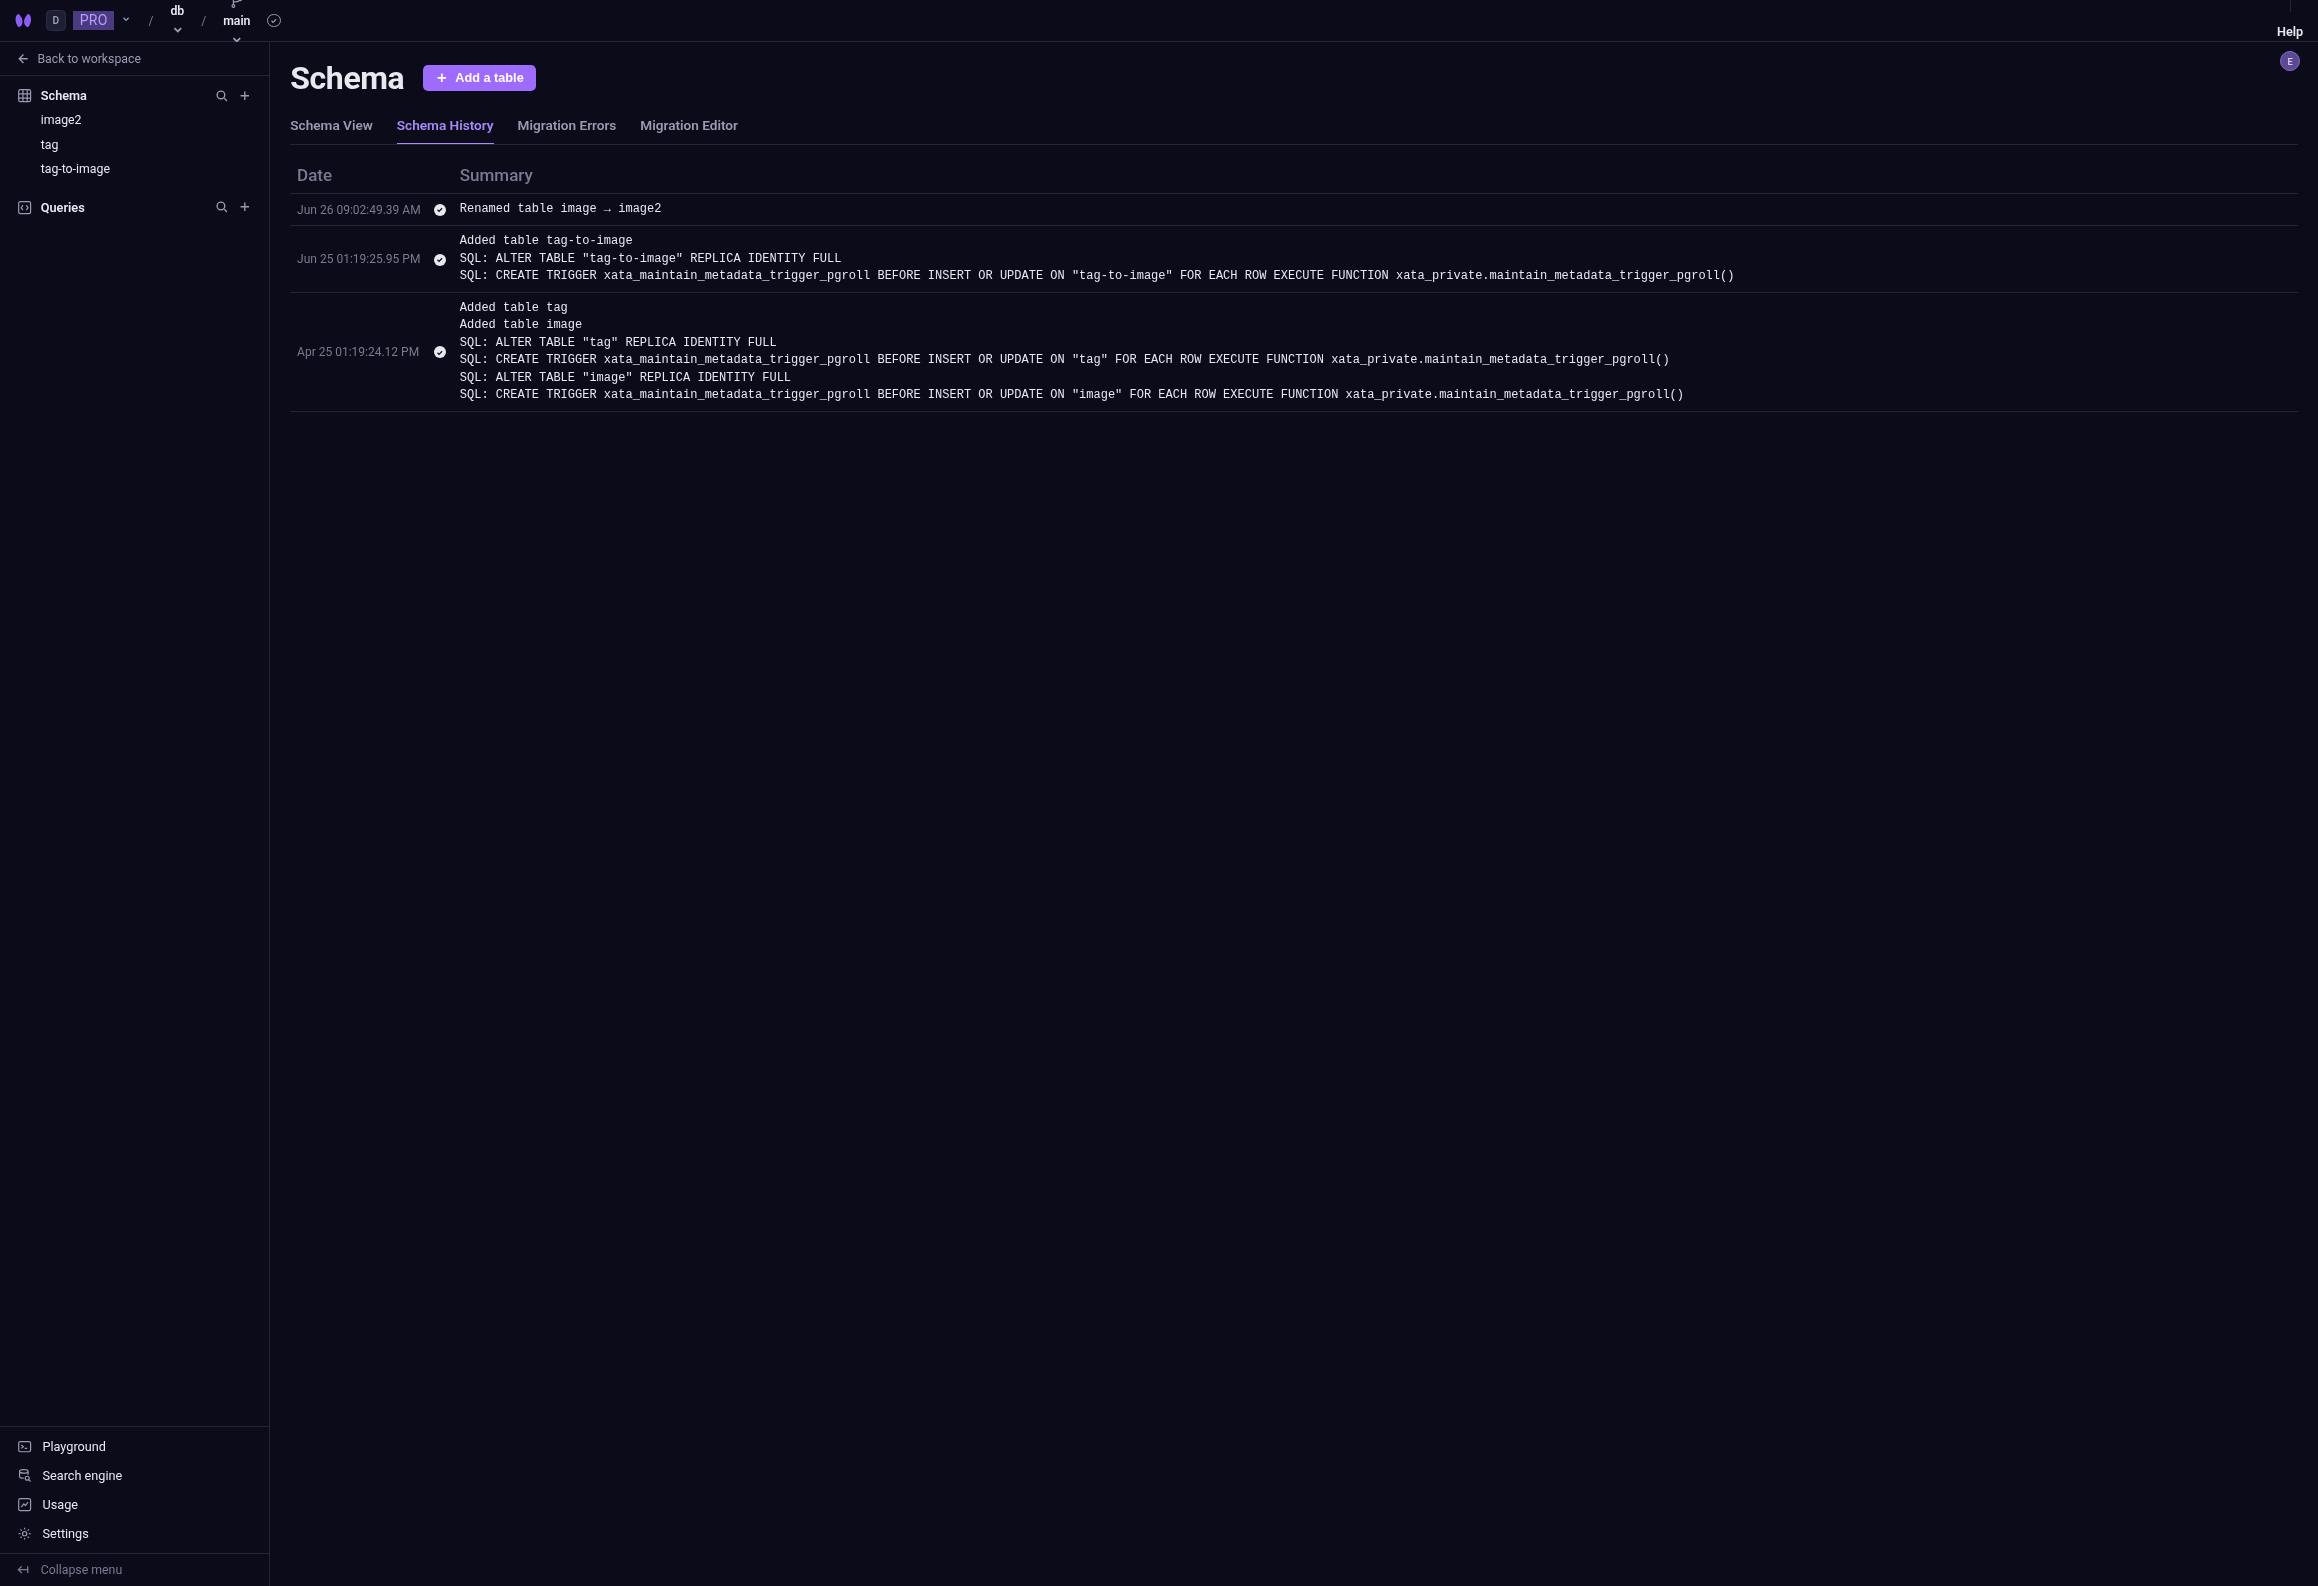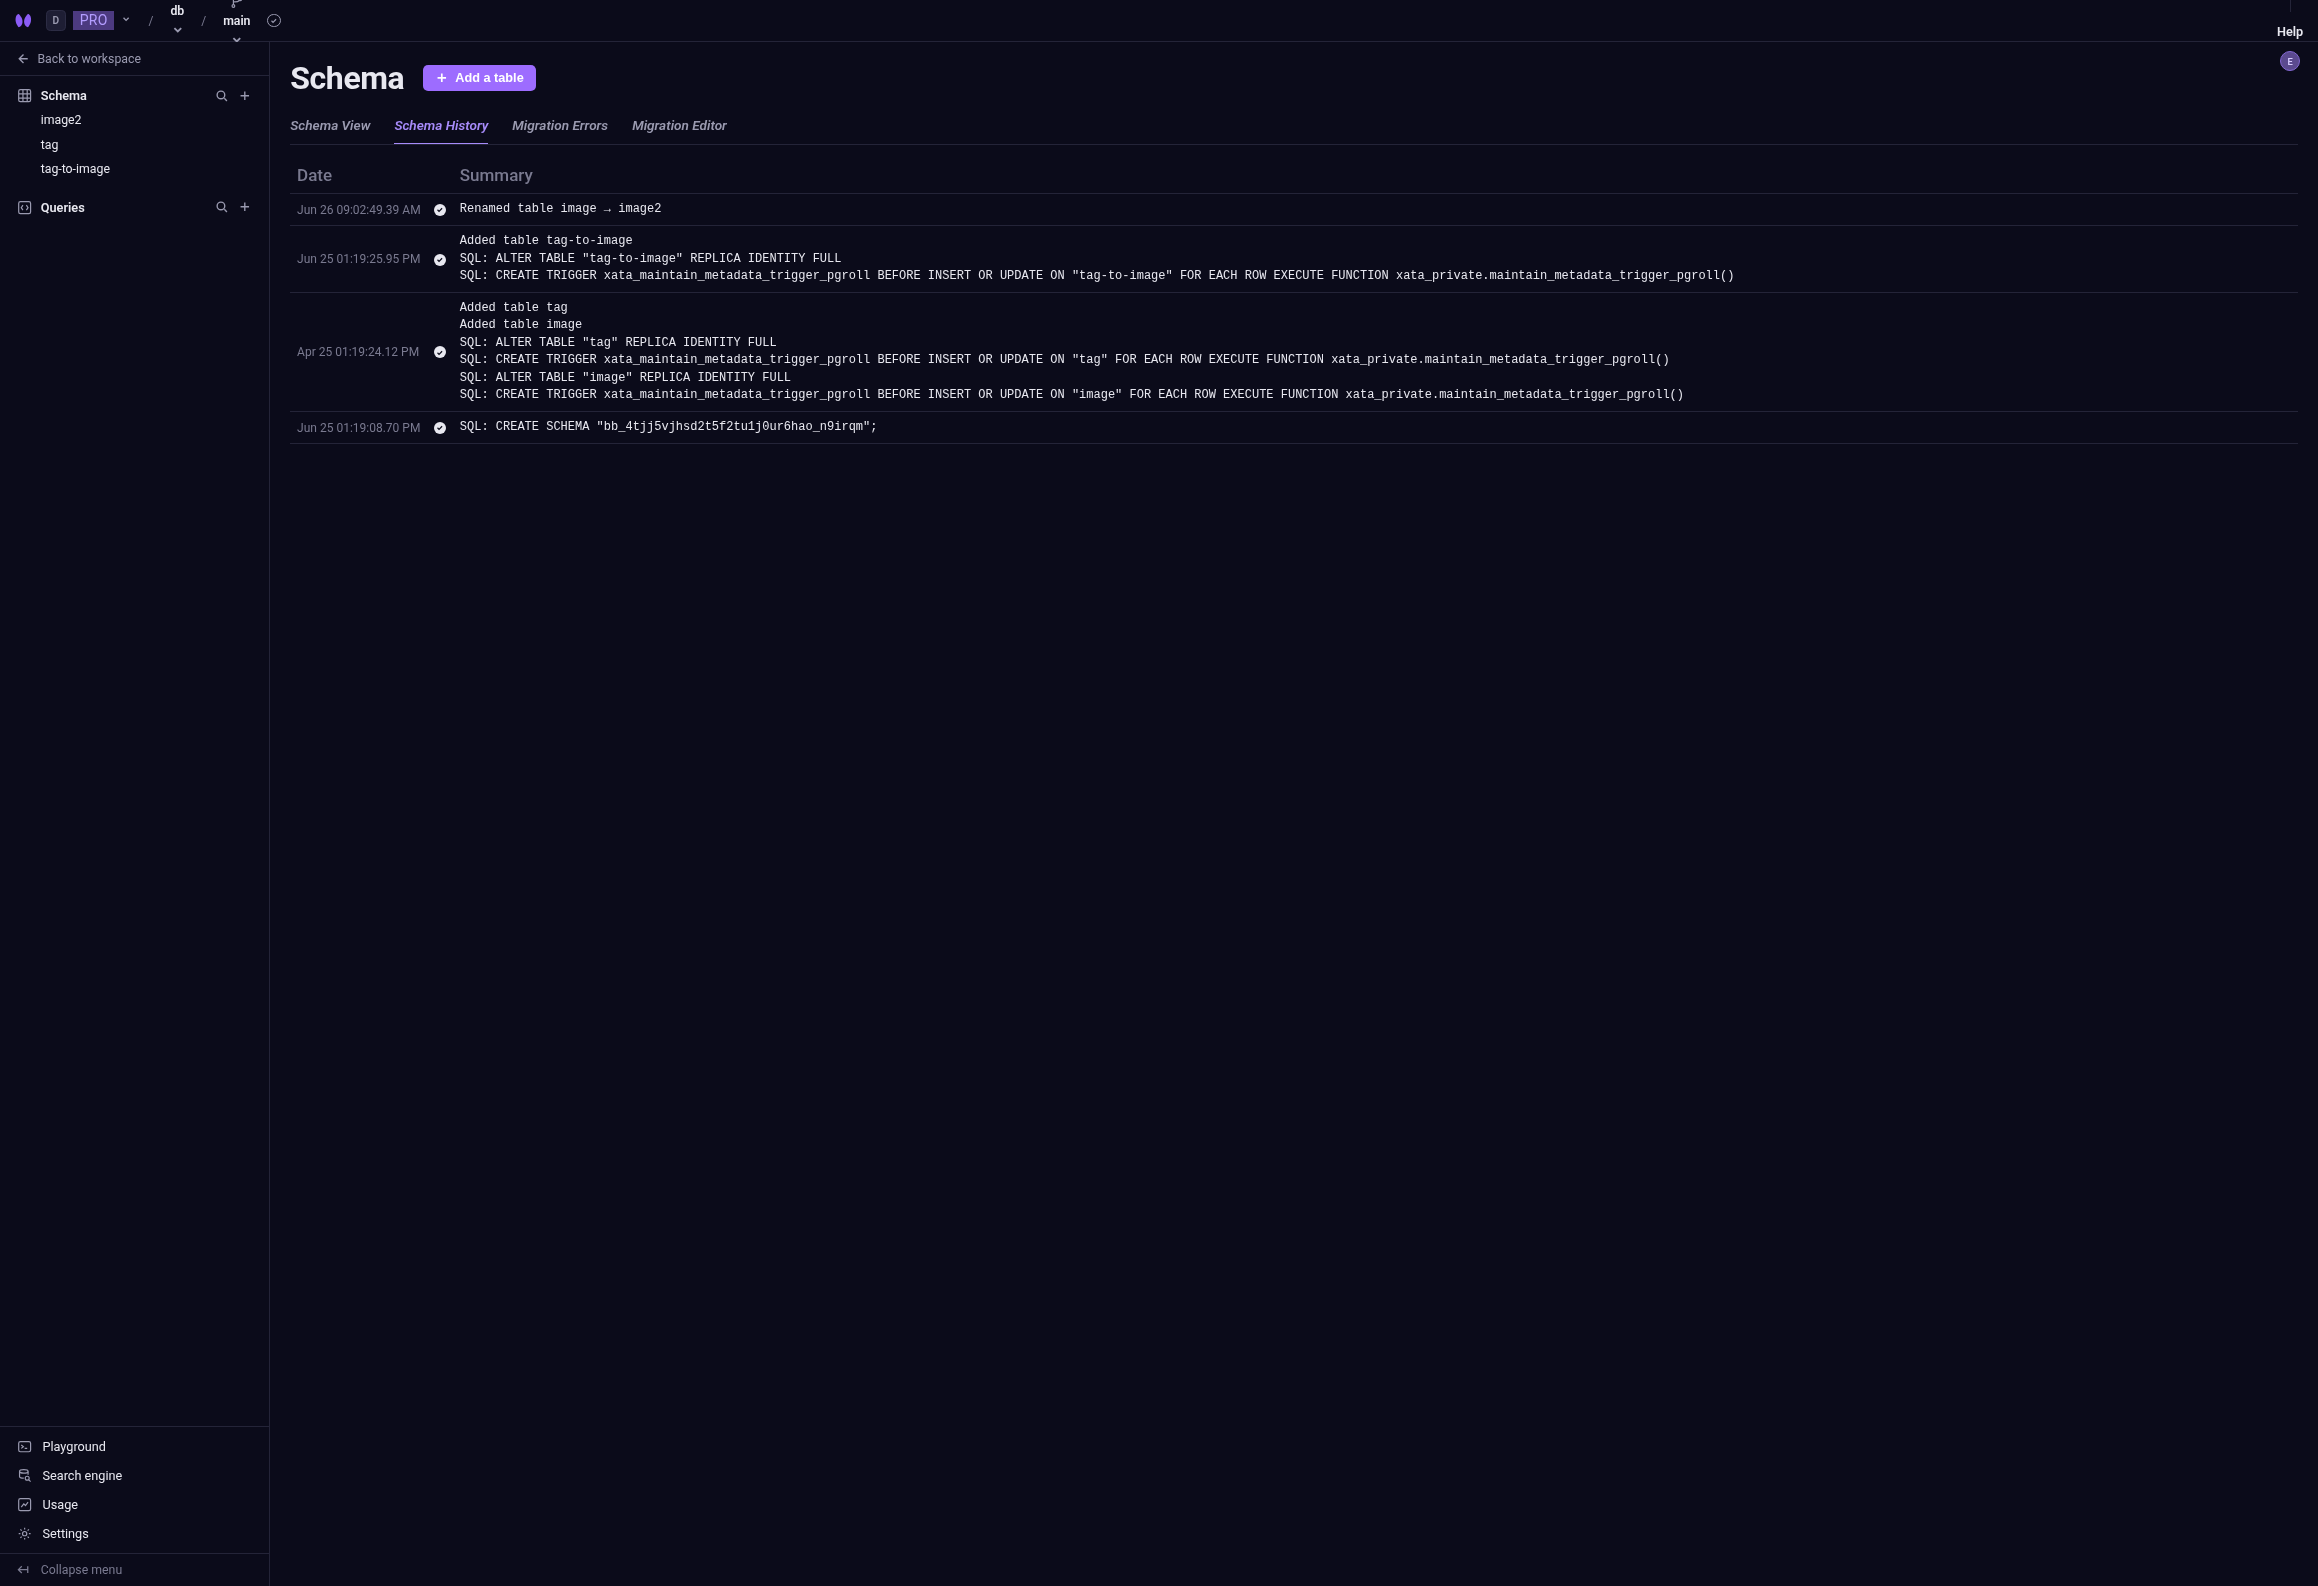--- a/index.html
+++ b/index.html
@@ -167,21 +167,20 @@
     border: none;
     border-radius: 5.1px;
     cursor: pointer;
   }
   .add-btn svg { width: 13.6px; height: 13.6px; }
   .tabs {
     display: flex; gap: 24px;
     border-bottom: 0.8px solid var(--border);
     font-size: 13.6px;
     font-weight: 600;
-    font-style: italic;
   }
   .tab {
     padding: 5.1px 0 10.2px 0;
     color: var(--text-muted);
     cursor: pointer;
     position: relative;
   }
   .tab.active {
     color: var(--purple-light);
   }
@@ -440,26 +439,17 @@
                   <path d="M2 5 L4 7 L8 3"></path>
                 </svg>
               </span></td>
             <td class="summary-cell">Added table tag
 Added table image
 SQL: ALTER TABLE "tag" REPLICA IDENTITY FULL
 SQL: CREATE TRIGGER xata_maintain_metadata_trigger_pgroll BEFORE INSERT OR UPDATE ON "tag" FOR EACH ROW EXECUTE FUNCTION xata_private.maintain_metadata_trigger_pgroll()
 SQL: ALTER TABLE "image" REPLICA IDENTITY FULL
 SQL: CREATE TRIGGER xata_maintain_metadata_trigger_pgroll BEFORE INSERT OR UPDATE ON "image" FOR EACH ROW EXECUTE FUNCTION xata_private.maintain_metadata_trigger_pgroll()</td>
           </tr>
-          <tr>
-            <td class="date-cell">Jun 25 01:19:08.70 PM</td>
-            <td><span class="status-dot">
-                <svg viewBox="0 0 10 10" stroke="currentColor" fill="none" stroke-width="1.6">
-                  <path d="M2 5 L4 7 L8 3"></path>
-                </svg>
-              </span></td>
-            <td class="summary-cell">SQL: CREATE SCHEMA "bb_4tjj5vjhsd2t5f2tu1j0ur6hao_n9irqm";</td>
-          </tr>
         </tbody>
     </table>
   </main>
 </div>
 
 
 </body></html>

